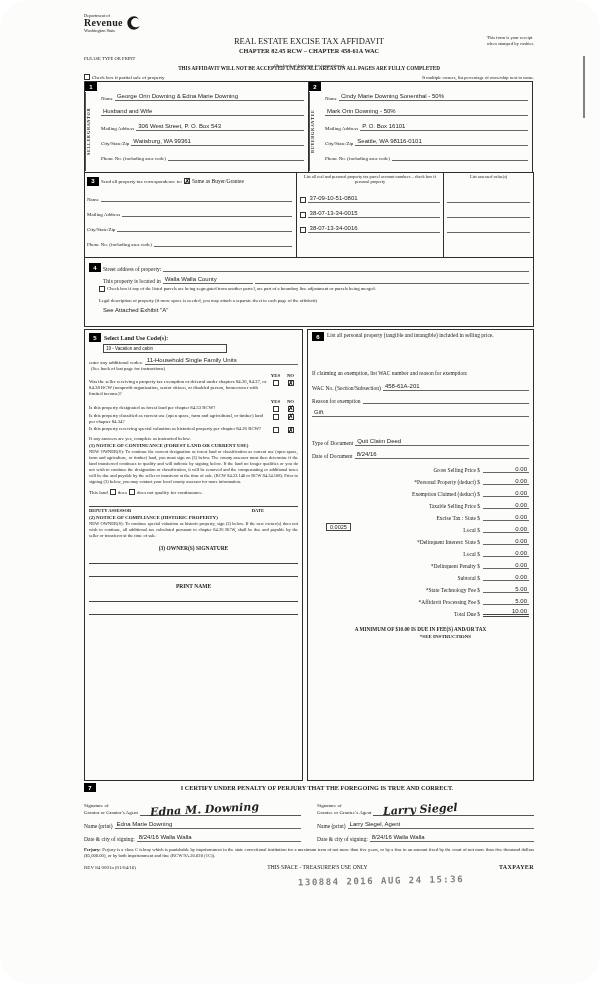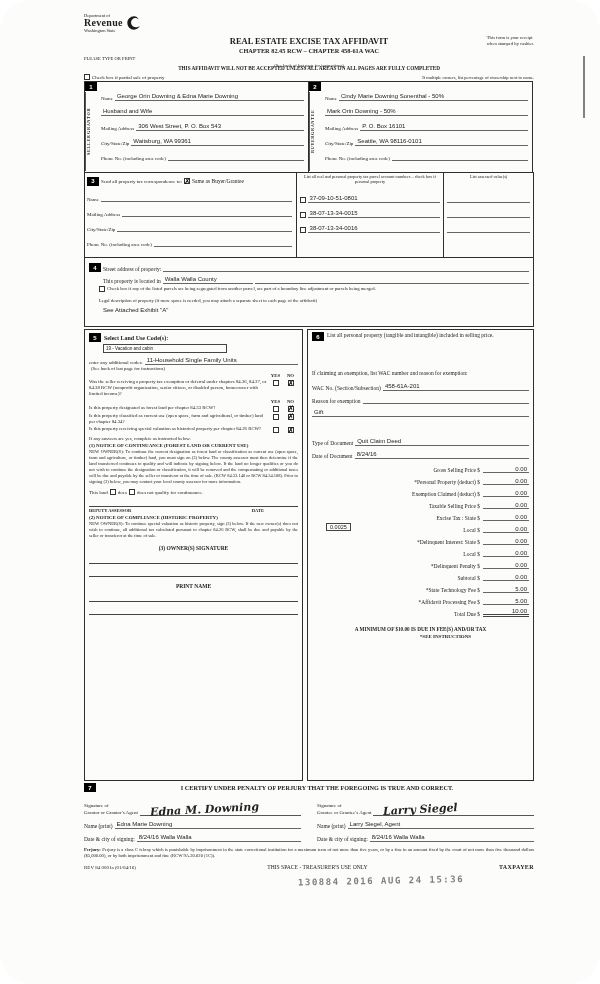--- a/index.html
+++ b/index.html
@@ -19,21 +19,21 @@
   .fval { flex:1; border-bottom:1px solid #666; font-family:"Liberation Sans", sans-serif; font-size:6px;
           padding:0 1px 0 2px; white-space:nowrap; overflow:hidden; line-height:1.15; min-height:7px; }
 
   
   .hdr { position:relative; }
   .logo { display:flex; align-items:center; gap:3px; height:26px; }
   .l1,.l3 { font-size:4.5px; line-height:1.2; }
   .l2 { font-size:10px; font-weight:bold; line-height:1; letter-spacing:.3px; }
   .swirl { width:16px; height:16px; }
   .receipt { position:absolute; right:0; top:25px; font-size:4.6px; line-height:1.35; }
-  .title { text-align:center; font-weight:bold; font-size:8.5px; }
+  .title { text-align:center; font-weight:normal; font-size:8.5px; }
   .chapter { text-align:center; font-weight:bold; font-size:6.3px; margin-top:1px; }
   .warnrow { position:relative; text-align:center; margin-top:2px; height:7px; }
   .tp { position:absolute; left:0; top:0; font-size:4.6px; }
   .warn { font-size:5.2px; font-weight:bold; }
   .warnsub { text-align:center; font-size:4.5px; }
   .partialrow { display:flex; justify-content:space-between; align-items:flex-end; margin-top:3px; height:9px; }
   .pr-left { display:inline-flex; align-items:center; gap:2px; font-size:5px; }
   .pr-right { font-size:4.5px; }
 
   

